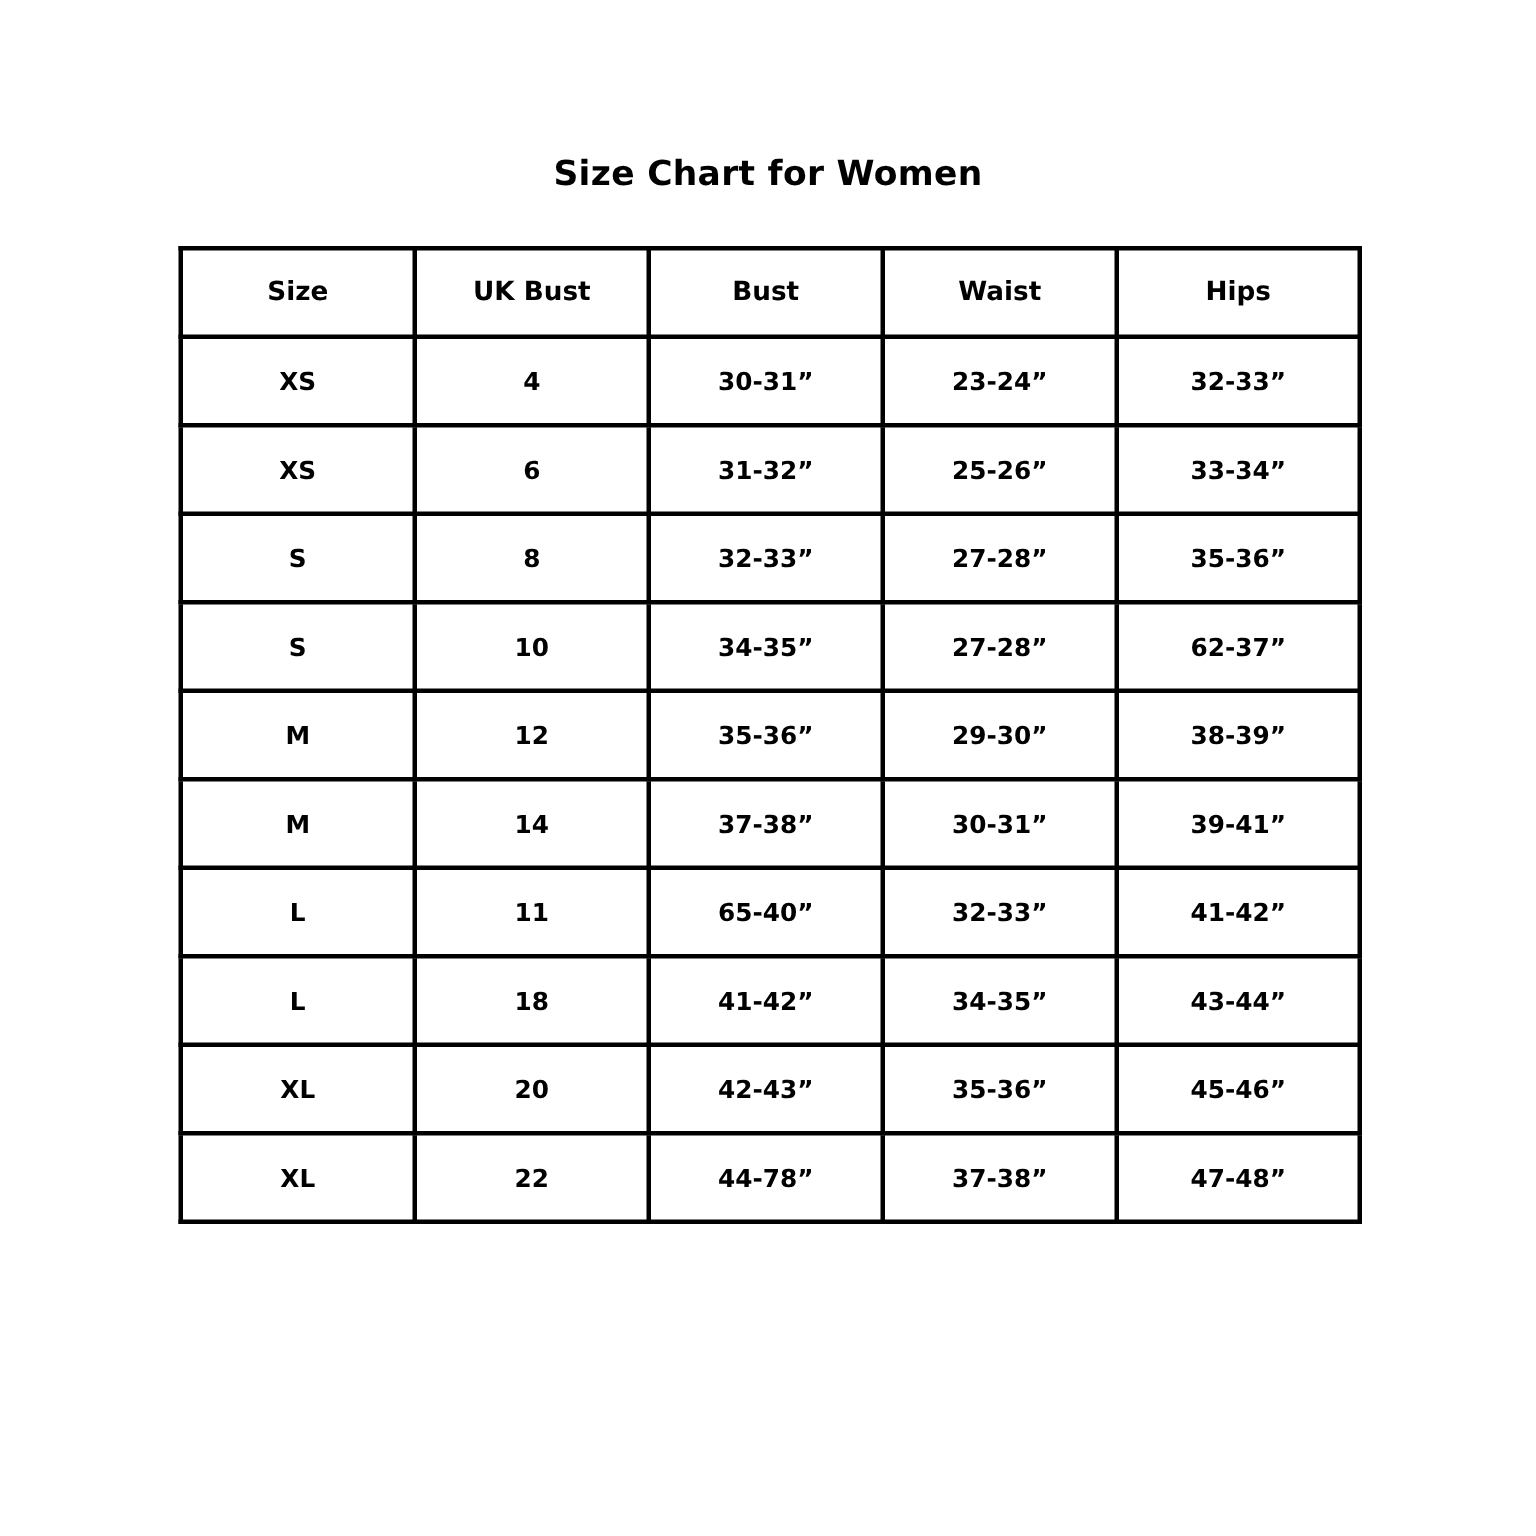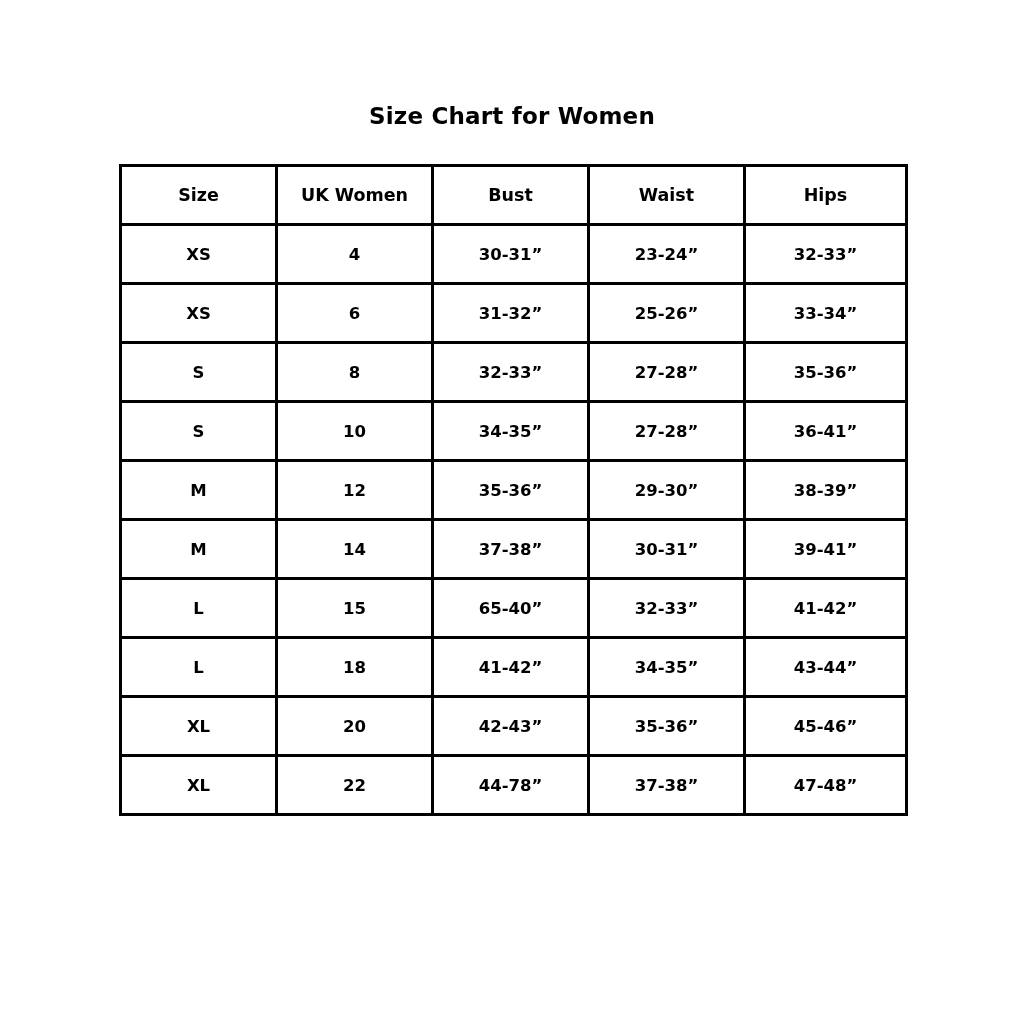--- a/index.html
+++ b/index.html
@@ -73,21 +73,21 @@
       <colgroup>
         <col class="c0">
           <col class="c1">
           <col class="c2">
           <col class="c3">
           <col class="c4">
       </colgroup>
       <thead>
         <tr>
           <th>Size</th>
-          <th>UK Women</th>
+          <th>UK Bust</th>
           <th>Bust</th>
           <th>Waist</th>
           <th>Hips</th>
         </tr>
       </thead>
       <tbody>
         <tr>
           <td>XS</td>
           <td>4</td>
           <td>30-31”</td>
@@ -106,39 +106,39 @@
           <td>8</td>
           <td>32-33”</td>
           <td>27-28”</td>
           <td>35-36”</td>
         </tr>
         <tr>
           <td>S</td>
           <td>10</td>
           <td>34-35”</td>
           <td>27-28”</td>
-          <td>36-41”</td>
+          <td>62-37”</td>
         </tr>
         <tr>
           <td>M</td>
           <td>12</td>
           <td>35-36”</td>
           <td>29-30”</td>
           <td>38-39”</td>
         </tr>
         <tr>
           <td>M</td>
           <td>14</td>
           <td>37-38”</td>
           <td>30-31”</td>
           <td>39-41”</td>
         </tr>
         <tr>
           <td>L</td>
-          <td>15</td>
+          <td>11</td>
           <td>65-40”</td>
           <td>32-33”</td>
           <td>41-42”</td>
         </tr>
         <tr>
           <td>L</td>
           <td>18</td>
           <td>41-42”</td>
           <td>34-35”</td>
           <td>43-44”</td>

